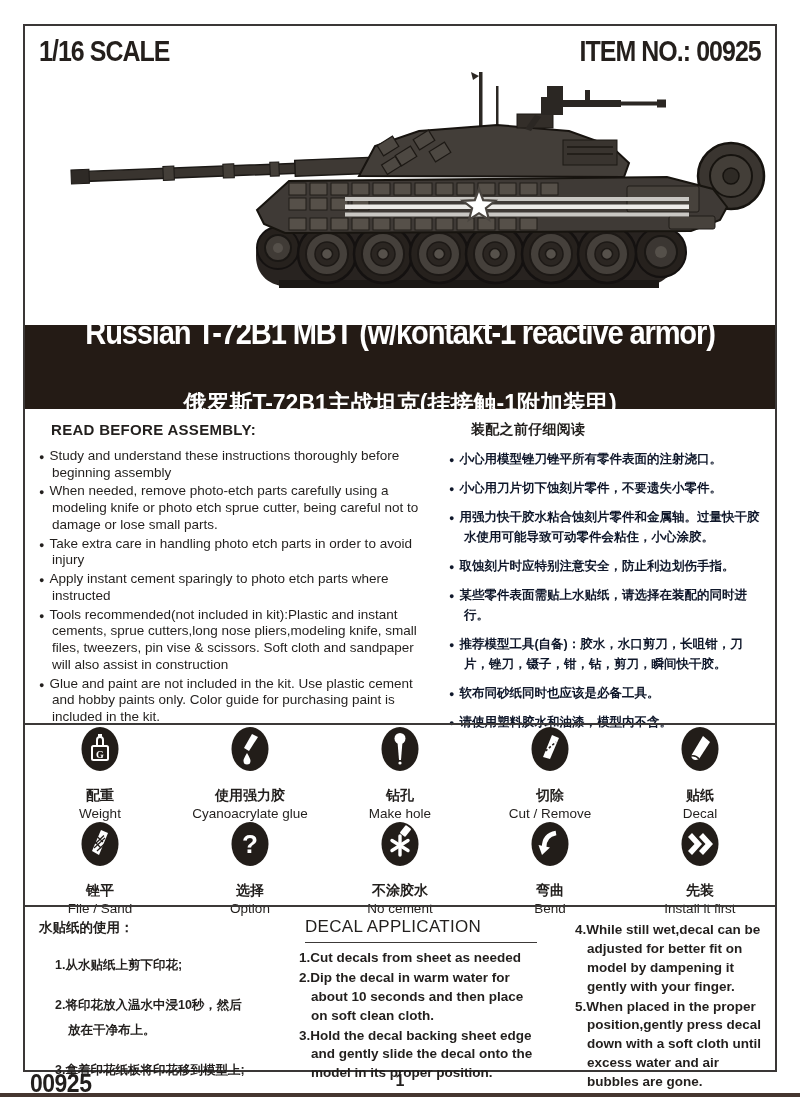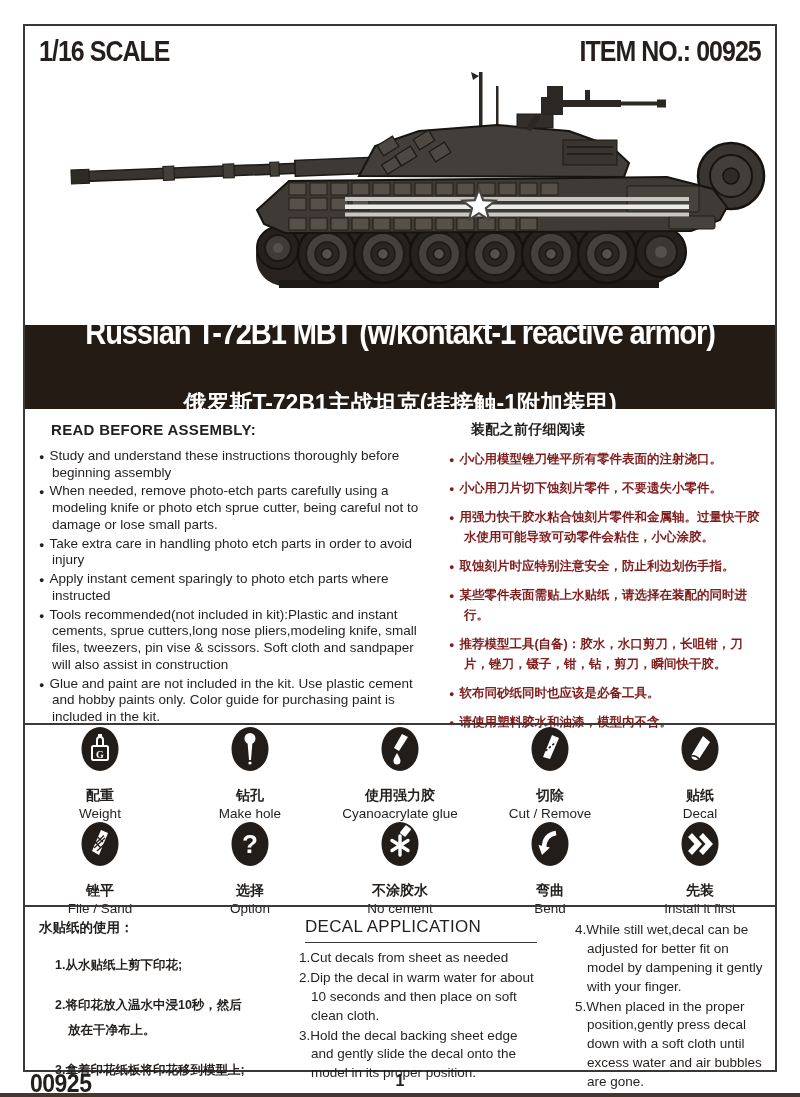--- a/index.html
+++ b/index.html
@@ -22,42 +22,42 @@
   .banner .l2{font-size:23px;font-weight:bold;letter-spacing:0;margin-top:36px;}
 
   
   .notes{position:absolute;top:387px;left:14px;right:8px;height:306px;display:flex;}
   .notes .col-en{width:390px;flex:none;padding-right:6px;}
   .notes .col-zh{flex:1;padding-left:14px;}
   .notes h3{margin:8px 0 10px 12px;font-size:15px;font-weight:bold;letter-spacing:.3px;}
   .col-zh h3{margin-left:22px;font-weight:bold;font-size:14px;}
   .bullet{font-size:13.5px;line-height:1.24;margin:0 0 2px 0;padding-left:13px;text-indent:-13px;}
   .bullet .dot{font-size:12px;margin-right:4px;}
-  .col-zh .bullet{font-size:12.5px;font-weight:bold;line-height:1.6;margin-bottom:9px;padding-left:15px;text-indent:-15px;color:#7f1d1d;}
+  .col-zh .bullet{font-size:12.5px;font-weight:bold;line-height:1.6;margin-bottom:9px;padding-left:15px;text-indent:-15px;color:#0f172a;}
 
   .sep{position:absolute;left:0;right:0;border-top:2px solid #3c3938;}
   .sep1{top:697px;}
   .sep2{top:879px;}
 
   
   .legend{position:absolute;top:700px;left:0;right:0;height:179px;display:flex;flex-direction:column;}
   .legend-row{flex:1;display:flex;align-items:center;}
   .legend-cell{flex:1;text-align:center;}
   .legend-cell .zh{font-size:14px;font-weight:bold;margin-top:10px;}
   .legend-cell .en{font-size:13.5px;margin-top:1px;}
 
   
   .decal{position:absolute;top:881px;left:0;right:0;bottom:0;display:flex;gap:8px;}
   .decal .dc{padding:8px 6px 0 14px;}
   .dc1{width:232px;flex:none;}
   .dc2{width:248px;flex:none;}
   .dc3{flex:1;}
   .dc1 h4{margin:4px 0 6px 0;font-size:13.5px;font-weight:bold;}
   .dc2 h4{margin:2px 10px 6px 6px;font-size:17px;font-weight:normal;letter-spacing:.3px;border-bottom:1.5px solid #3c3938;padding-bottom:5px;}
-  .step{font-size:13.5px;line-height:1.4;margin:0 4px 1px 0;padding-left:12px;text-indent:-12px;}
+  .step{font-size:13.5px;line-height:1.4;margin:0 4px 1px 0;padding-left:12px;text-indent:-12px;font-weight:bold;}
   .dc1 .step{font-size:12.5px;font-weight:bold;line-height:1.95;margin:16px;padding-left:13px;text-indent:-13px;}
 
   
   .foot-code{position:absolute;left:30px;top:1069px;font-size:23px;font-weight:bold;letter-spacing:-.5px;transform:scaleY(1.1);transform-origin:left top;}
   .foot-page{position:absolute;left:0;right:0;top:1072px;text-align:center;font-size:16px;font-weight:bold;}
   .page-edge{position:absolute;left:0;right:0;bottom:0;height:4px;background:#453630;}
 </style>
 </head>
 <body>
 
@@ -255,29 +255,29 @@
         <div class="legend-row">
           <div class="legend-cell"><span class="sym-icon"><svg width="40" height="47" viewBox="0 0 40 47">
                 <ellipse cx="20" cy="23" rx="18.5" ry="22" fill="#221d19"></ellipse>
                 <rect x="12" y="20" width="16" height="14" rx="1.5" fill="none" stroke="#fff" stroke-width="2"></rect>
                 <text x="20" y="31.5" fill="#fff" font-size="10" font-weight="bold" text-anchor="middle" font-family="Liberation Serif, serif">G</text>
                 <path d="M17,20 L17,14 Q17,11 20,11 Q23,11 23,14 L23,20" fill="none" stroke="#fff" stroke-width="2"></path>
                 <rect x="18" y="8" width="4" height="3" fill="#fff"></rect>
               </svg></span><div class="zh">配重</div><div class="en">Weight</div></div>
           <div class="legend-cell"><span class="sym-icon"><svg width="40" height="47" viewBox="0 0 40 47">
                 <ellipse cx="20" cy="23" rx="18.5" ry="22" fill="#221d19"></ellipse>
+                <polygon points="22,8 28,11 19,25 14,22" fill="#fff"></polygon>
+                <path d="M17,27 c-2.5,4.5 -3.5,6 -3.5,8 a3.5,3.5 0 0 0 7,0 c0,-2 -1,-3.5 -3.5,-8 z" fill="#fff"></path>
+              </svg></span><div class="zh">使用强力胶</div><div class="en">Cyanoacrylate glue</div></div>
+          <div class="legend-cell"><span class="sym-icon"><svg width="40" height="47" viewBox="0 0 40 47">
+                <ellipse cx="20" cy="23" rx="18.5" ry="22" fill="#221d19"></ellipse>
                 <circle cx="20" cy="12.5" r="5.5" fill="#fff"></circle>
                 <polygon points="17.6,17 22.4,17 21,34 19,34" fill="#fff"></polygon>
                 <circle cx="20" cy="37" r="1.6" fill="#fff"></circle>
               </svg></span><div class="zh">钻孔</div><div class="en">Make hole</div></div>
-          <div class="legend-cell"><span class="sym-icon"><svg width="40" height="47" viewBox="0 0 40 47">
-                <ellipse cx="20" cy="23" rx="18.5" ry="22" fill="#221d19"></ellipse>
-                <polygon points="22,8 28,11 19,25 14,22" fill="#fff"></polygon>
-                <path d="M17,27 c-2.5,4.5 -3.5,6 -3.5,8 a3.5,3.5 0 0 0 7,0 c0,-2 -1,-3.5 -3.5,-8 z" fill="#fff"></path>
-              </svg></span><div class="zh">使用强力胶</div><div class="en">Cyanoacrylate glue</div></div>
           <div class="legend-cell"><span class="sym-icon"><svg width="40" height="47" viewBox="0 0 40 47">
                 <ellipse cx="20" cy="23" rx="18.5" ry="22" fill="#221d19"></ellipse>
                 <polygon points="13,31 22,9 29,12 20,33" fill="#fff"></polygon>
                 <line x1="15.5" y1="25" x2="26" y2="16" stroke="#231e1a" stroke-width="1.6" stroke-dasharray="2.5,2"></line>
               </svg></span><div class="zh">切除</div><div class="en">Cut / Remove</div></div>
           <div class="legend-cell"><span class="sym-icon"><svg width="40" height="47" viewBox="0 0 40 47">
                 <ellipse cx="20" cy="23" rx="18.5" ry="22" fill="#221d19"></ellipse>
                 <path d="M11,30 L23,10 L30,16 L19,33 Q13,36 11,30 Z" fill="#fff"></path>
                 <path d="M11,30 Q16,29 19,33" fill="none" stroke="#231e1a" stroke-width="1.6"></path>
               </svg></span><div class="zh">贴纸</div><div class="en">Decal</div></div>

